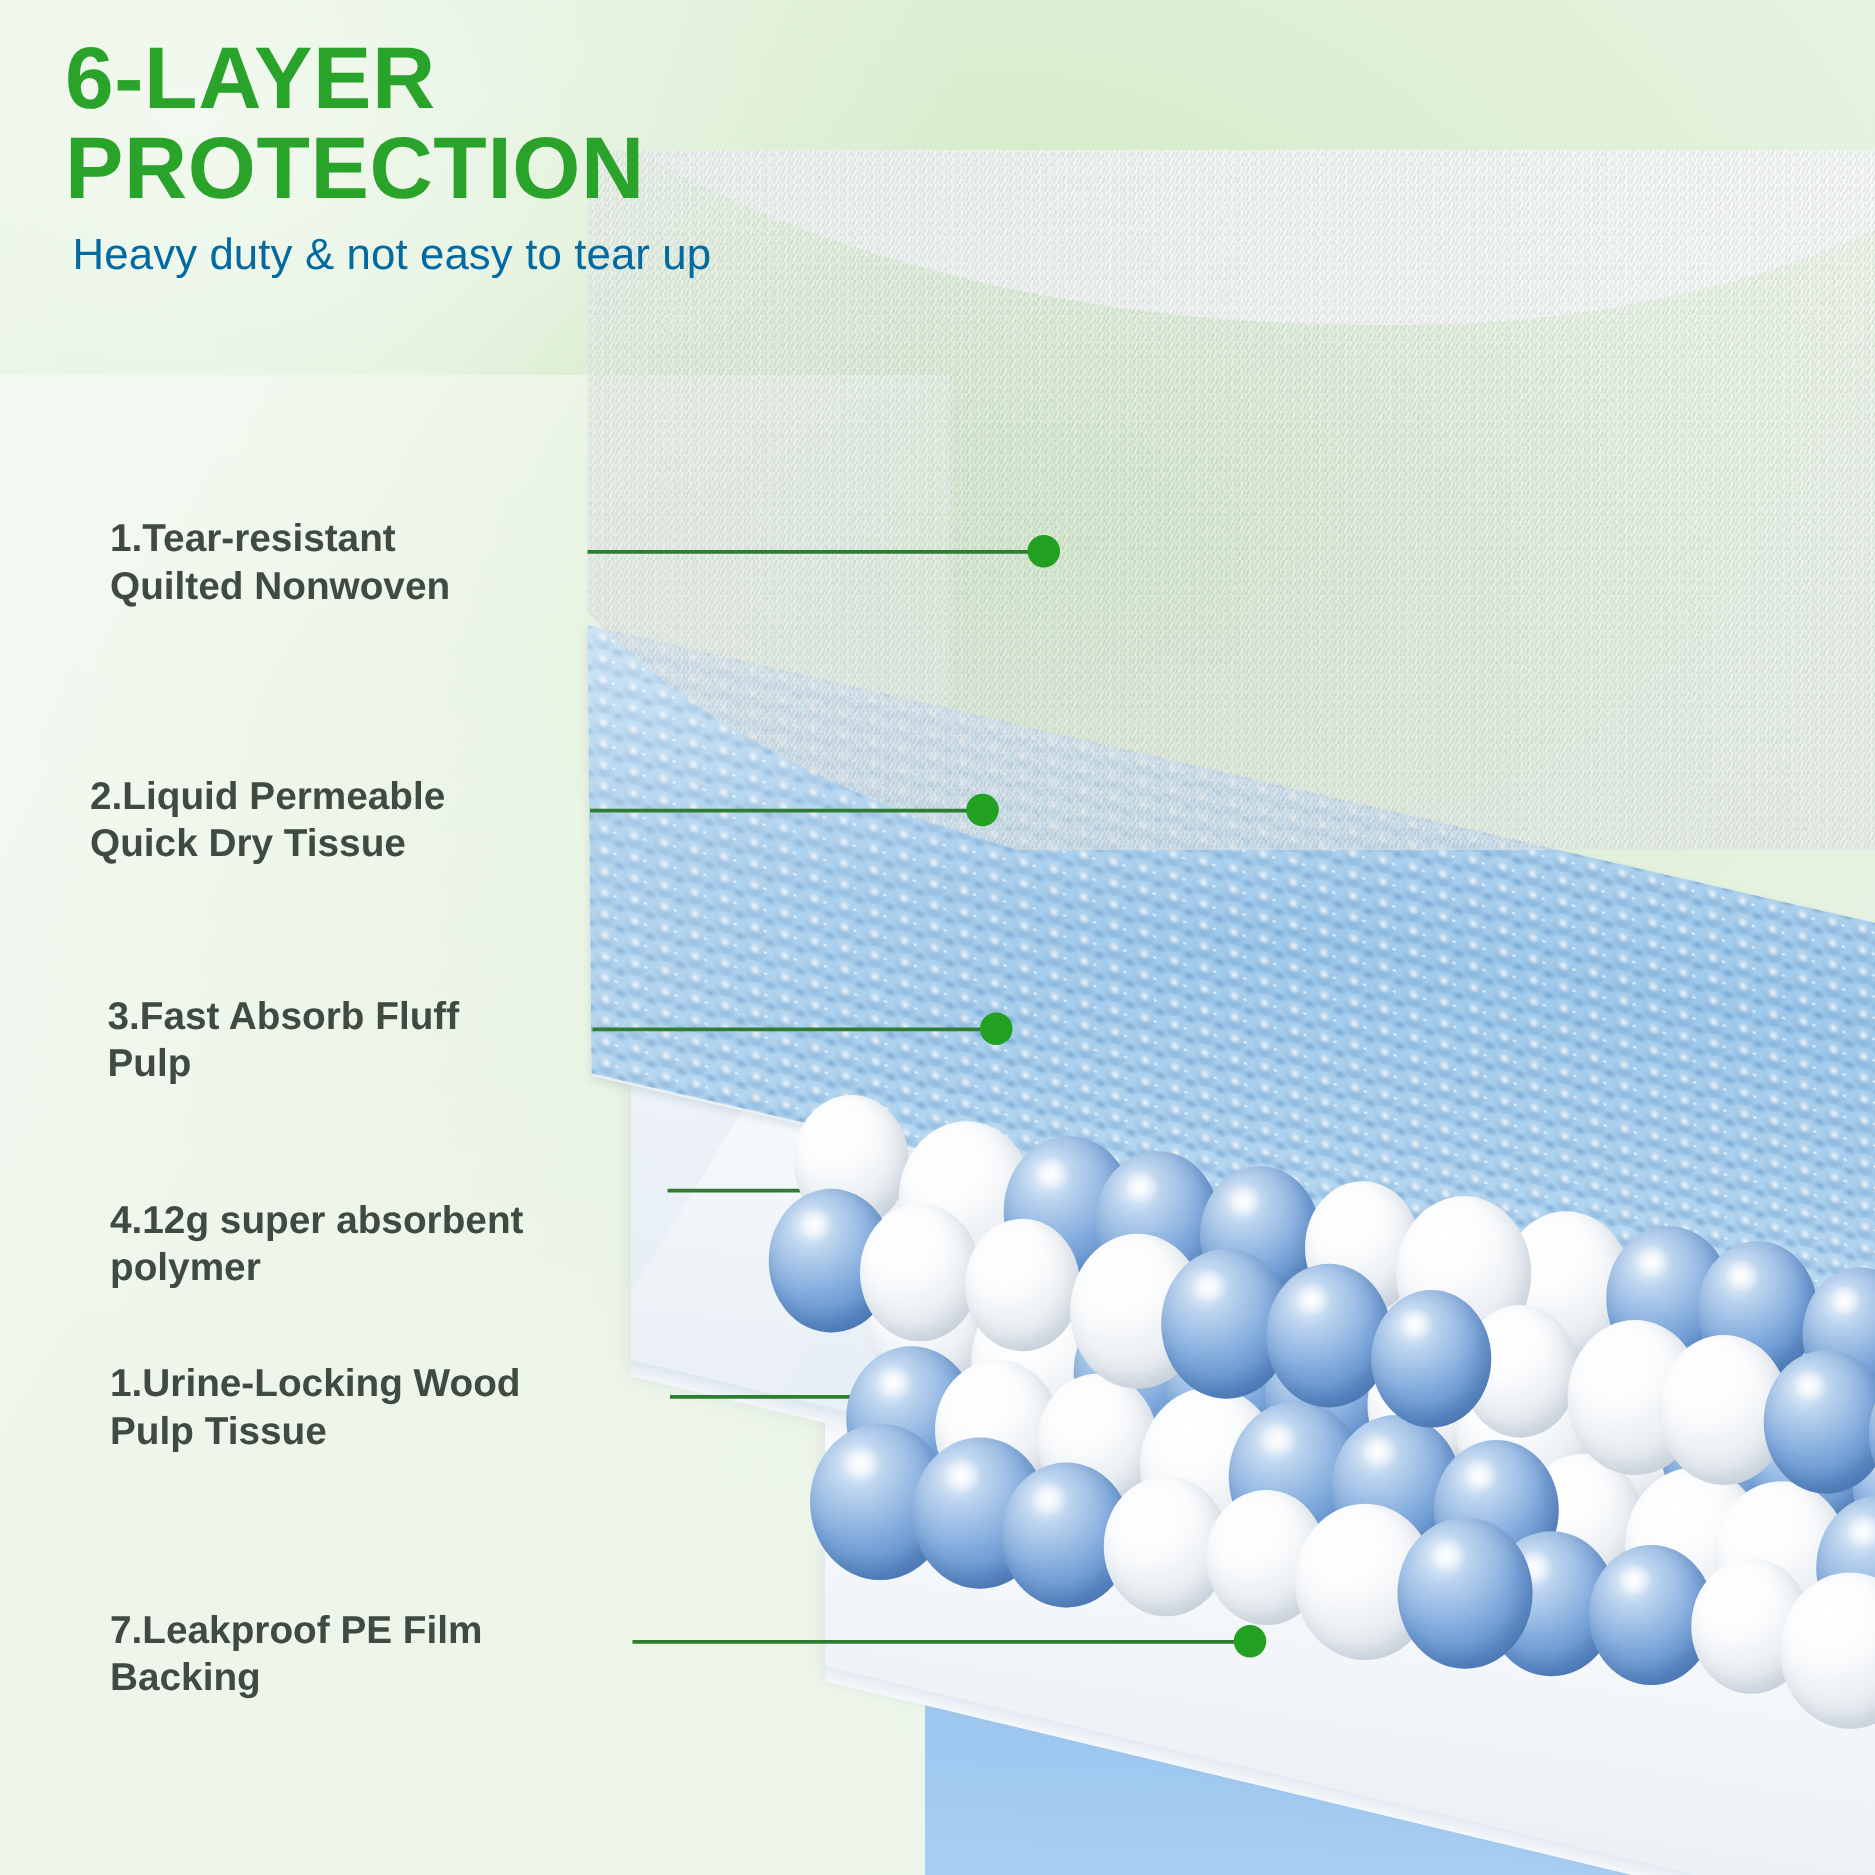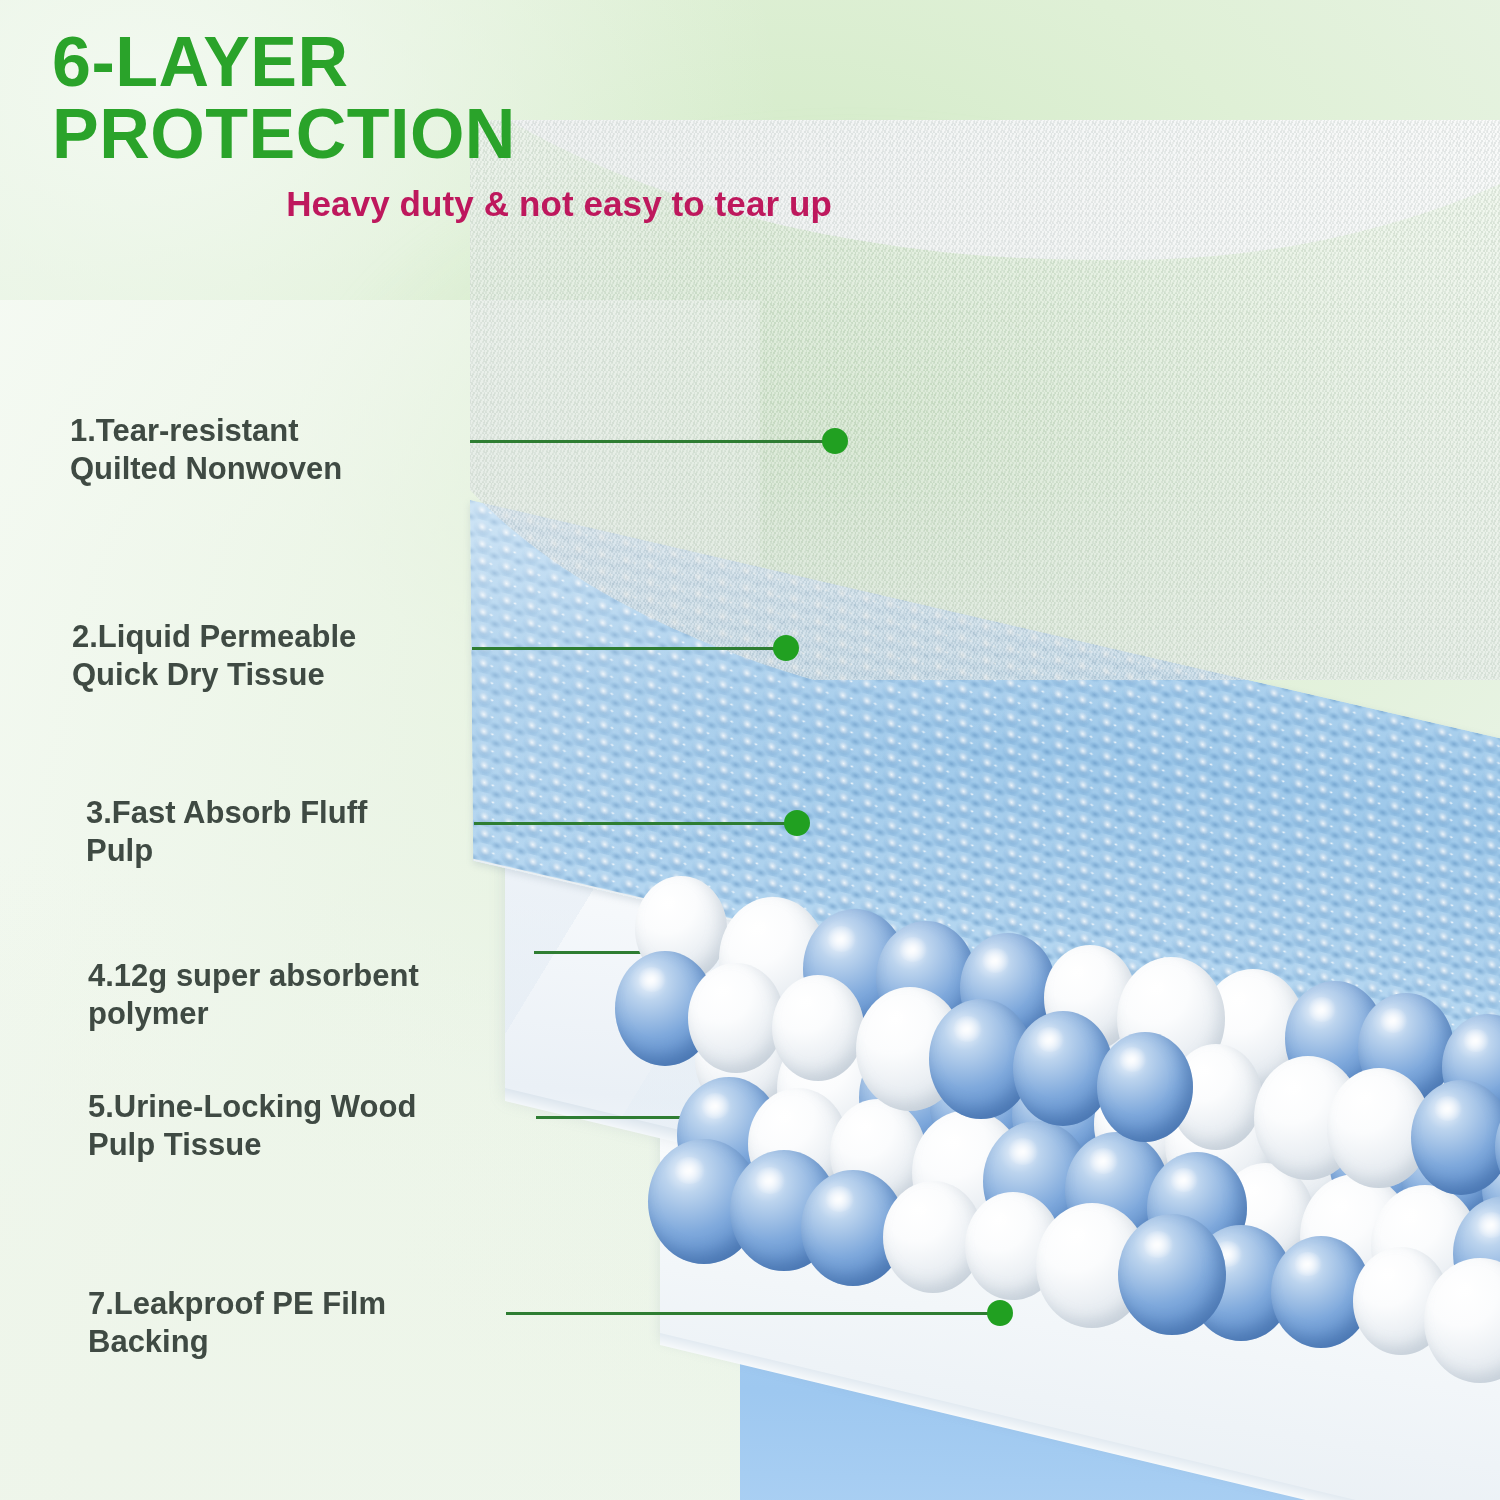--- a/index.html
+++ b/index.html
@@ -216,24 +216,23 @@
     font-weight: 700;
     line-height: 1.03;
     letter-spacing: 0.5px;
     color: #2aa32a;
     margin: 0;
     white-space: pre-line;
   }
   .hdr-sub {
     margin: 14px 0 0 6px;
     font-size: 35px;
-    font-weight: 700;
-    color: #be185d;
+    font-weight: 400;
+    color: #0369a1;
     letter-spacing: 0.1px;
-    text-align: right;
   }
 
   
   .callout { position: absolute; }
   .callout-text {
     position: absolute;
     font-size: 31px;
     font-weight: 700;
     line-height: 1.22;
     color: #3f4a43;
@@ -459,21 +458,21 @@
     </div>
   </div>
 
   <div class="hdr">
     <h1 class="hdr-title">6-LAYER
 PROTECTION</h1>
     <div class="hdr-sub">Heavy duty &amp; not easy to tear up</div>
   </div>
 
   <div class="callout">
-    <div class="callout-text" style="left:70px; top:412px; width:420px;">1.Tear-resistant
+    <div class="callout-text" style="left:88px; top:412px; width:420px;">1.Tear-resistant
     Quilted Nonwoven</div>
     <div class="leader" style="left:470px; top:440px; width:355px;"></div>
     <div class="leader-dot" style="left:835px; top:441px;"></div>
   </div>
 
   <div class="callout">
     <div class="callout-text" style="left:72px; top:618px; width:430px;">2.Liquid Permeable
     Quick Dry Tissue</div>
     <div class="leader" style="left:472px; top:647px; width:305px;"></div>
     <div class="leader-dot" style="left:786px; top:648px;"></div>
@@ -487,21 +486,21 @@
   </div>
 
   <div class="callout">
     <div class="callout-text" style="left:88px; top:925px; width:470px;margin-top:32px;">4.12g super absorbent
     polymer</div>
     <div class="leader" style="left:534px; top:951px; width:255px;"></div>
     <div class="leader-dot" style="left:797px; top:952px;"></div>
   </div>
 
   <div class="callout">
-    <div class="callout-text" style="left:88px; top:1088px; width:470px;">5.Urine-Locking Wood
+    <div class="callout-text" style="left:88px; top:1088px; width:470px;">1.Urine-Locking Wood
     Pulp Tissue</div>
     <div class="leader" style="left:536px; top:1116px; width:290px;"></div>
     <div class="leader-dot" style="left:835px; top:1117px;"></div>
   </div>
 
   <div class="callout">
     <div class="callout-text" style="left:88px; top:1285px; width:440px;">7.Leakproof PE Film
     Backing</div>
     <div class="leader" style="left:506px; top:1312px; width:485px;"></div>
     <div class="leader-dot" style="left:1000px; top:1313px;"></div>

